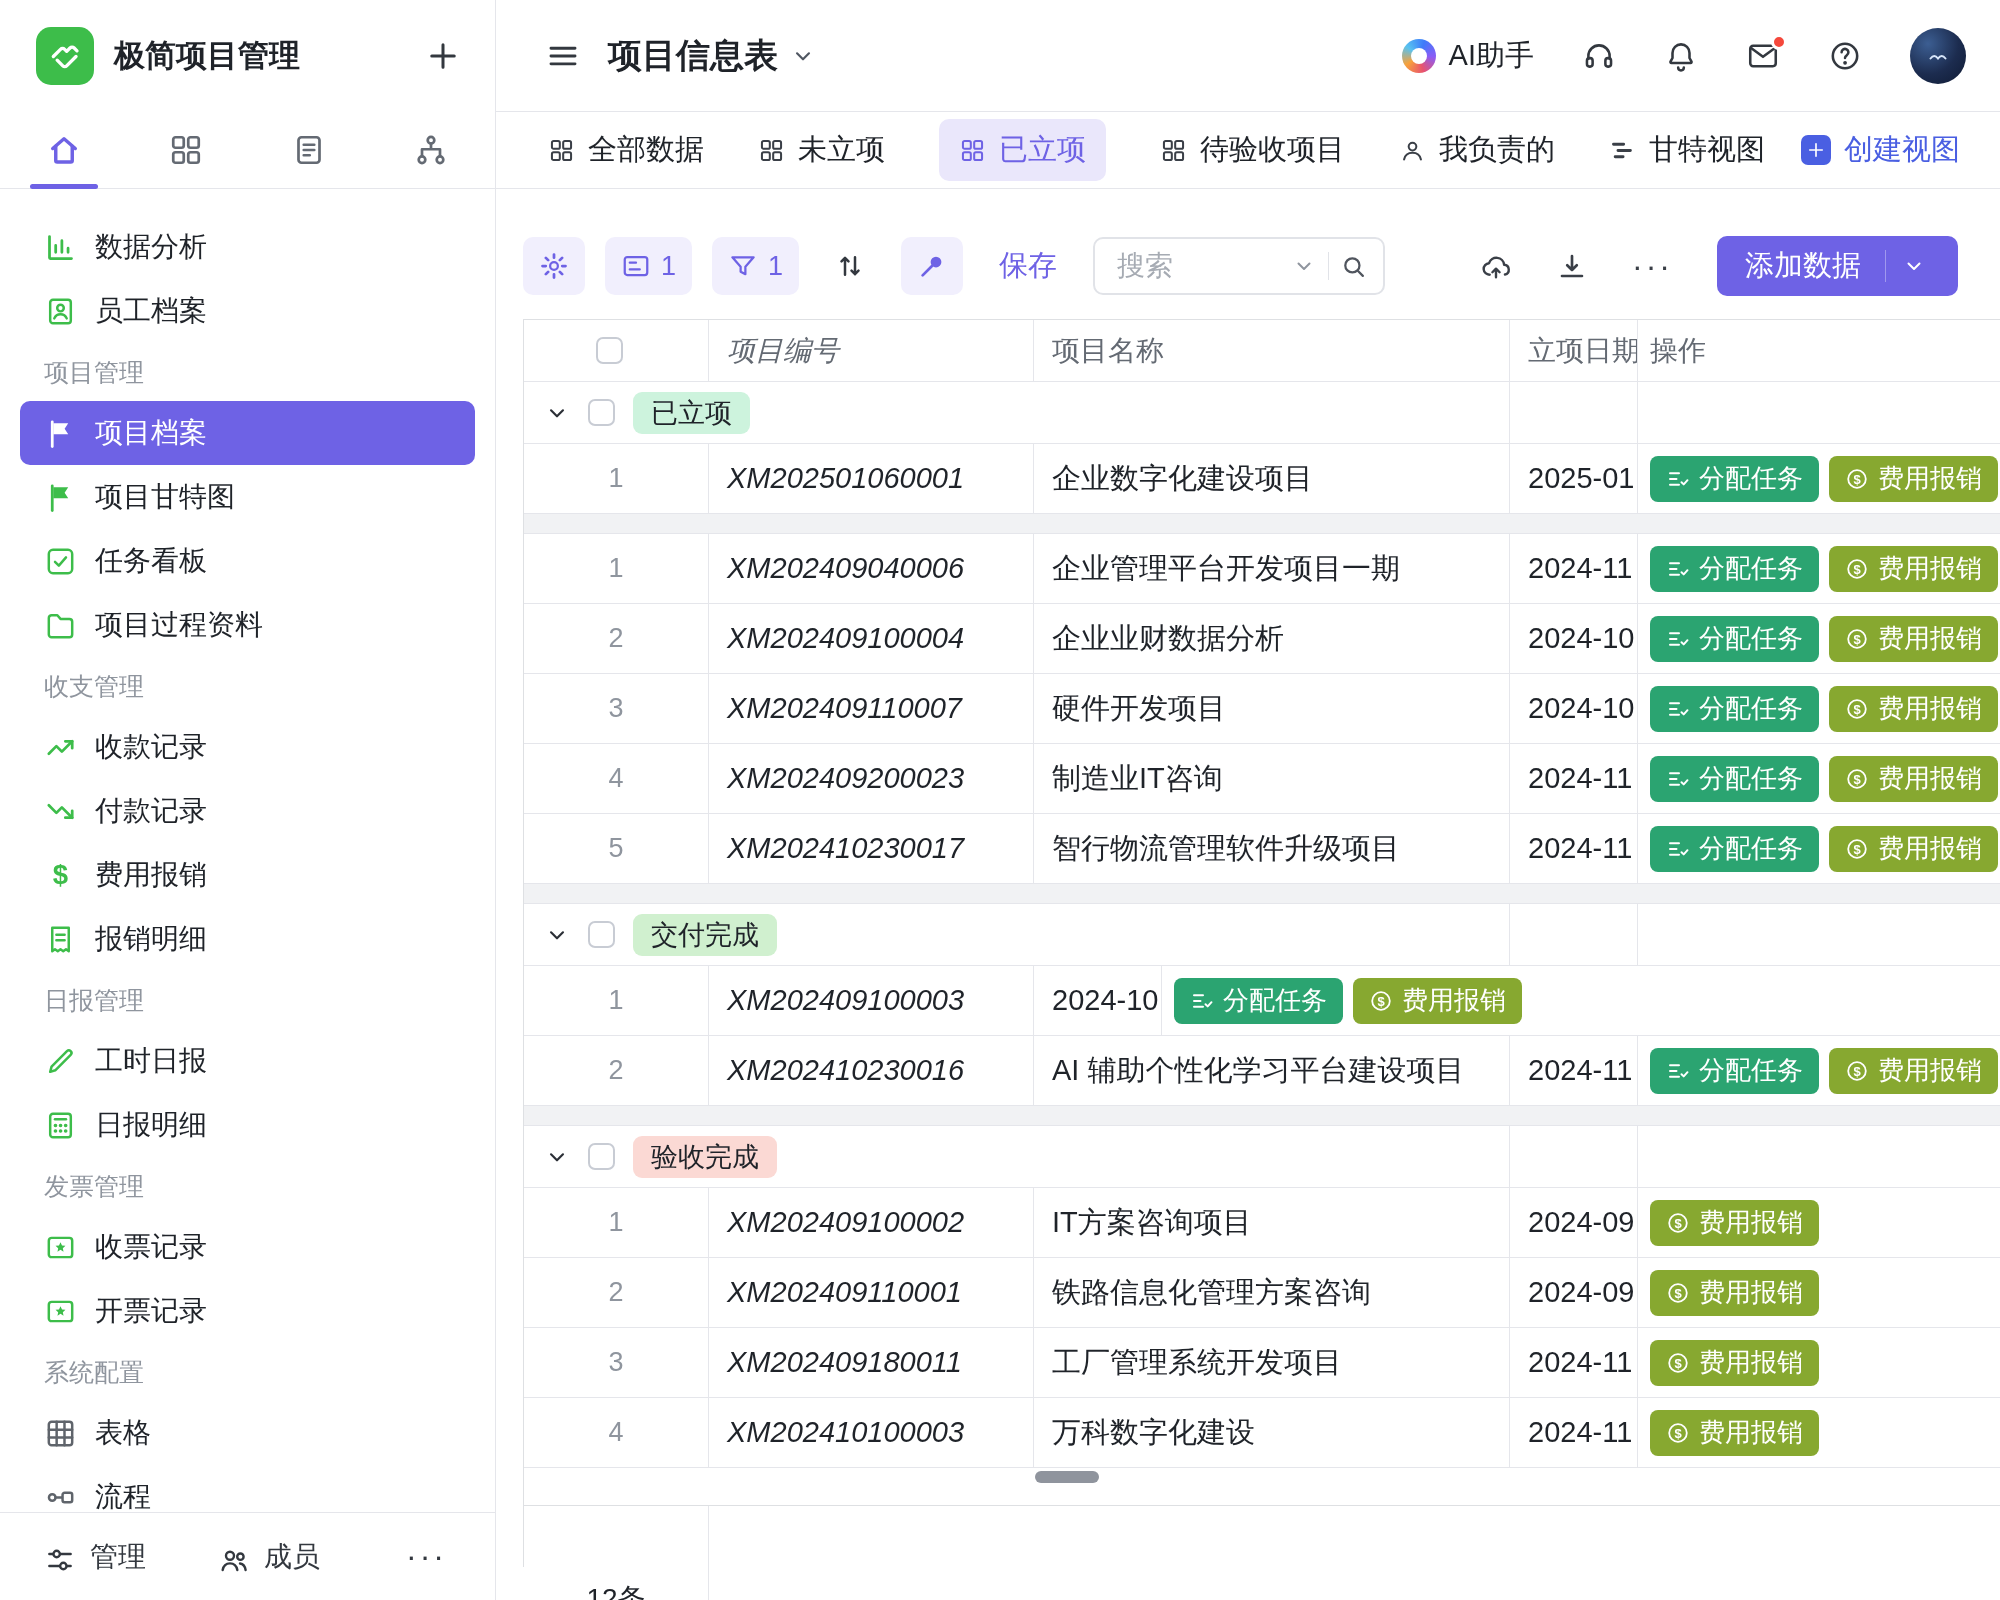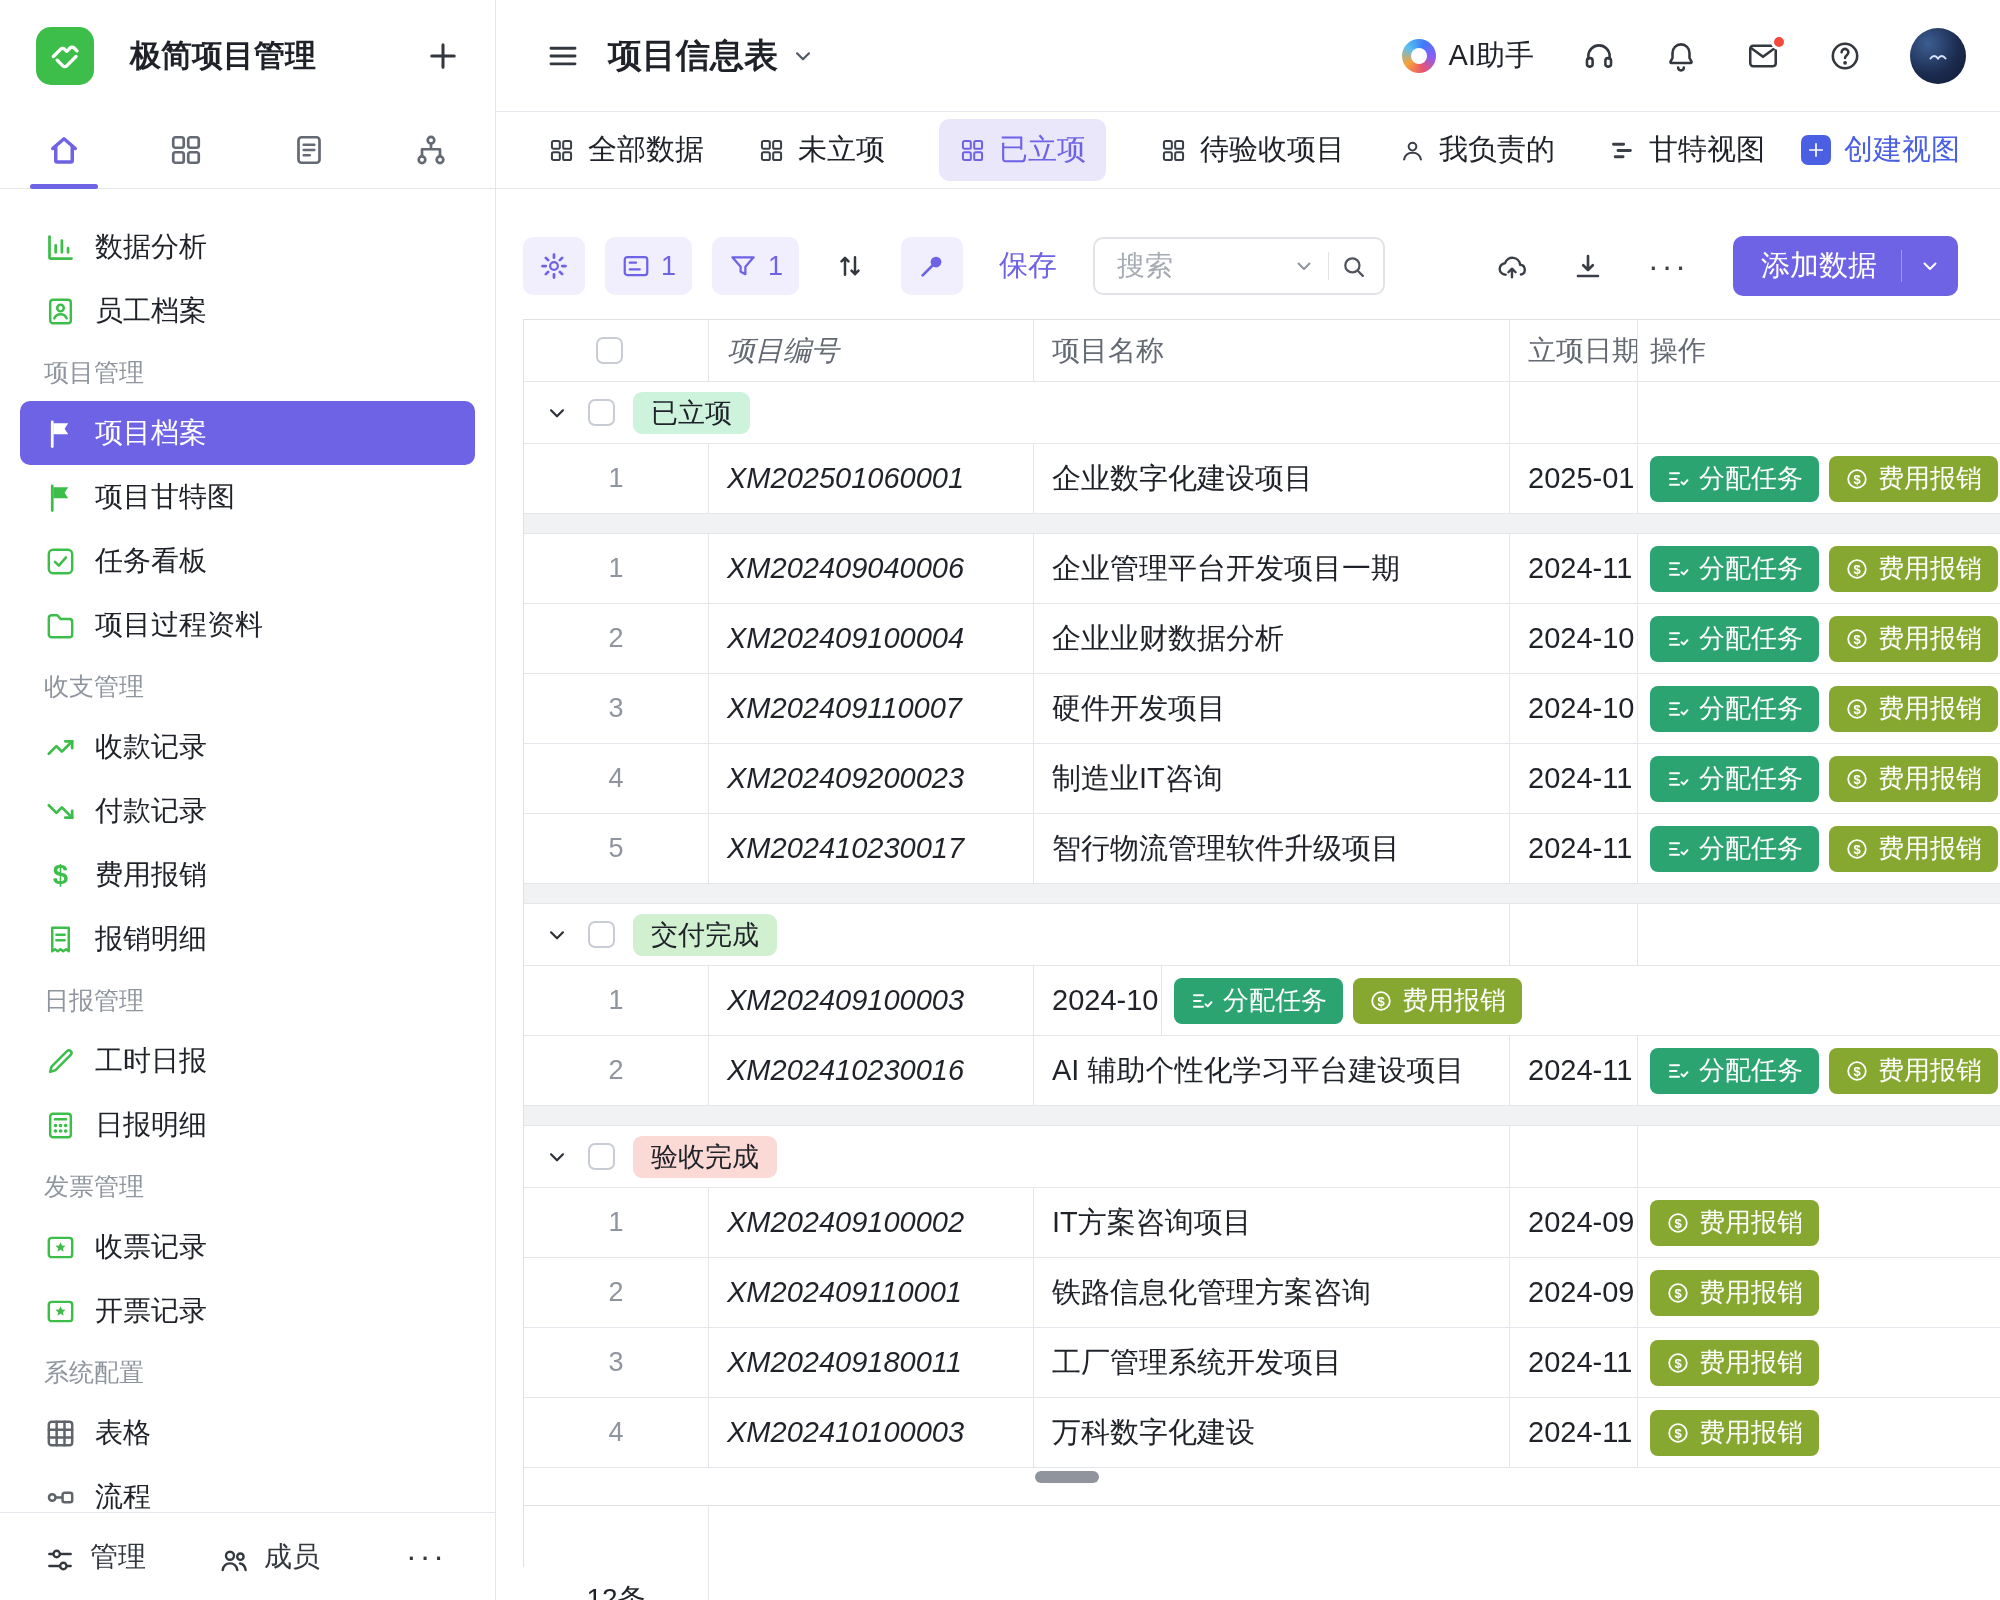--- a/index.html
+++ b/index.html
@@ -9,21 +9,21 @@
     font-family:"Liberation Sans","DejaVu Sans",sans-serif; color:#1F2329;
     -webkit-font-smoothing:antialiased;
   }
   .icon { display:inline-flex; width:30px; height:30px; flex:0 0 auto; }
   .icon svg { width:100%; height:100%; display:block; }
 
   .app { display:flex; width:2000px; height:1600px; }
 
   
   .sidebar { width:496px; flex:0 0 496px; border-right:1px solid #E5E6EB; display:flex; flex-direction:column; background:#fff; }
-  .sb-head { height:112px; flex:0 0 112px; display:flex; align-items:center; padding:0 34px 0 36px; gap:36px; }
+  .sb-head { height:112px; flex:0 0 112px; display:flex; align-items:center; padding:0 34px 0 36px; gap:20px; }
   .logo { width:58px; height:58px; border-radius:15px; background:#3DBD4A; display:flex; align-items:center; justify-content:center; }
   .logo .icon { width:40px; height:40px; color:#fff; }
   .sb-title { font-size:31px; font-weight:700; flex:1; white-space:nowrap; }
   .sb-plus { width:36px; height:36px; color:#33383F; }
   .sb-tabs { height:77px; flex:0 0 77px; display:flex; align-items:center; justify-content:space-between; padding:0 22px; border-bottom:1px solid #E5E6EB; }
   .sb-tab { width:84px; height:76px; display:flex; align-items:center; justify-content:center; color:#646A73; position:relative; cursor:pointer; }
   .sb-tab .icon { width:36px; height:36px; }
   .sb-tab.active { color:#6E62E5; }
   .sb-tab.active svg { stroke-width:2.3; }
   .sb-tab.active::after { content:''; position:absolute; bottom:-1px; left:50%; transform:translateX(-50%); width:68px; height:5px; border-radius:3px; background:#6E62E5; }
@@ -78,21 +78,21 @@
   .save { color:#6E62E5; font-size:29px; margin:0 16px; cursor:pointer; }
   .search { width:292px; height:58px; border:2px solid #E1E3E8; border-radius:10px; display:flex; align-items:center; padding:0 16px 0 20px; gap:12px; background:#fff; }
   .search input { border:none; outline:none; flex:1 1 auto; min-width:0; font-size:28px; color:#1F2329; background:transparent; font-family:inherit; }
   .search input::placeholder { color:#A6ABB3; }
   .search .chev { width:24px; height:24px; color:#8F959E; cursor:pointer; }
   .search .sep { width:1px; height:28px; background:#E1E3E8; }
   .search .mag { width:27px; height:27px; color:#50555E; cursor:pointer; }
   .toolbar-right { margin-left:auto; display:flex; align-items:center; gap:44px; }
   .ticon { width:32px; height:32px; color:#3A3F47; cursor:pointer; }
   .more { font-size:32px; letter-spacing:3px; color:#3A3F47; cursor:pointer; }
-  .add-btn { margin-left:0; height:60px; background:#6E62E5; color:#fff; border:none; border-radius:10px; display:flex; align-items:center; font-size:29px; padding:0 0 0 28px; cursor:pointer; font-family:inherit; }
+  .add-btn { margin-left:0; height:60px; background:#6E62E5; color:#fff; border:none; border-radius:10px; display:flex; align-items:center; font-size:29px; padding:0 16px 0 28px; cursor:pointer; font-family:inherit; }
   .add-btn .sep { width:1px; height:32px; background:rgba(255,255,255,.35); margin:0 16px 0 24px; }
   .add-btn .chev { width:24px; height:24px; color:#fff; margin-right:16px; }
 
   
   .table-area { position:relative; margin-top:24px; height:1281px; width:1477px; }
   .t-clip { height:1186px; overflow:hidden; border-top:1px solid #DEE0E3; border-left:1px solid #DEE0E3; background:#fff; }
   .trow { display:flex; border-bottom:1px solid #E5E6EB; background:#fff; }
   .cell { display:flex; align-items:center; padding:0 18px; border-right:1px solid #E5E6EB; overflow:hidden; white-space:nowrap; }
   .c0 { width:185px; flex:0 0 185px; justify-content:center; padding:0; }
   .c1 { width:325px; flex:0 0 325px;font-style:italic; }

